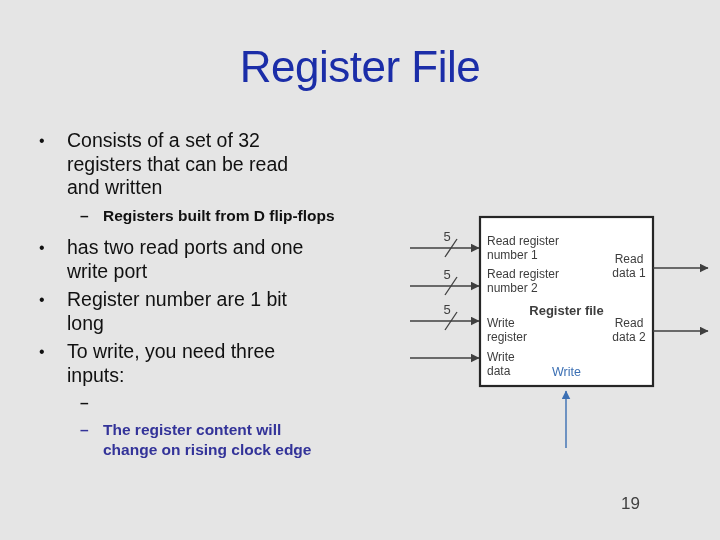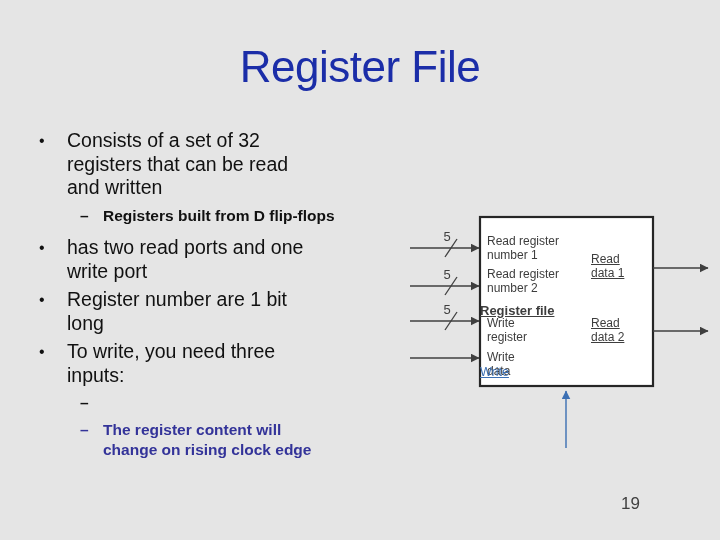--- a/index.html
+++ b/index.html
@@ -77,21 +77,21 @@
     position: absolute;
     left: 0; top: 0;
   }
   .dlabel {
     position: absolute;
     font-size: 12px;
     line-height: 14px;
     color: var(--diagram-label-gray, #3d3d3d);
     white-space: pre-line;
   }
-  .dlabel.center { text-align: left; text-decoration: underline; }
+  .dlabel.center { text-align: center; }
   .dlabel.boxtitle {
     font-weight: bold;
     font-size: 13px;
     line-height: 14px;
   }
   .dlabel.write-blue {
     color: var(--diagram-write-blue, #3b6fb3);
     font-size: 12.5px;
   }
   .bits {

